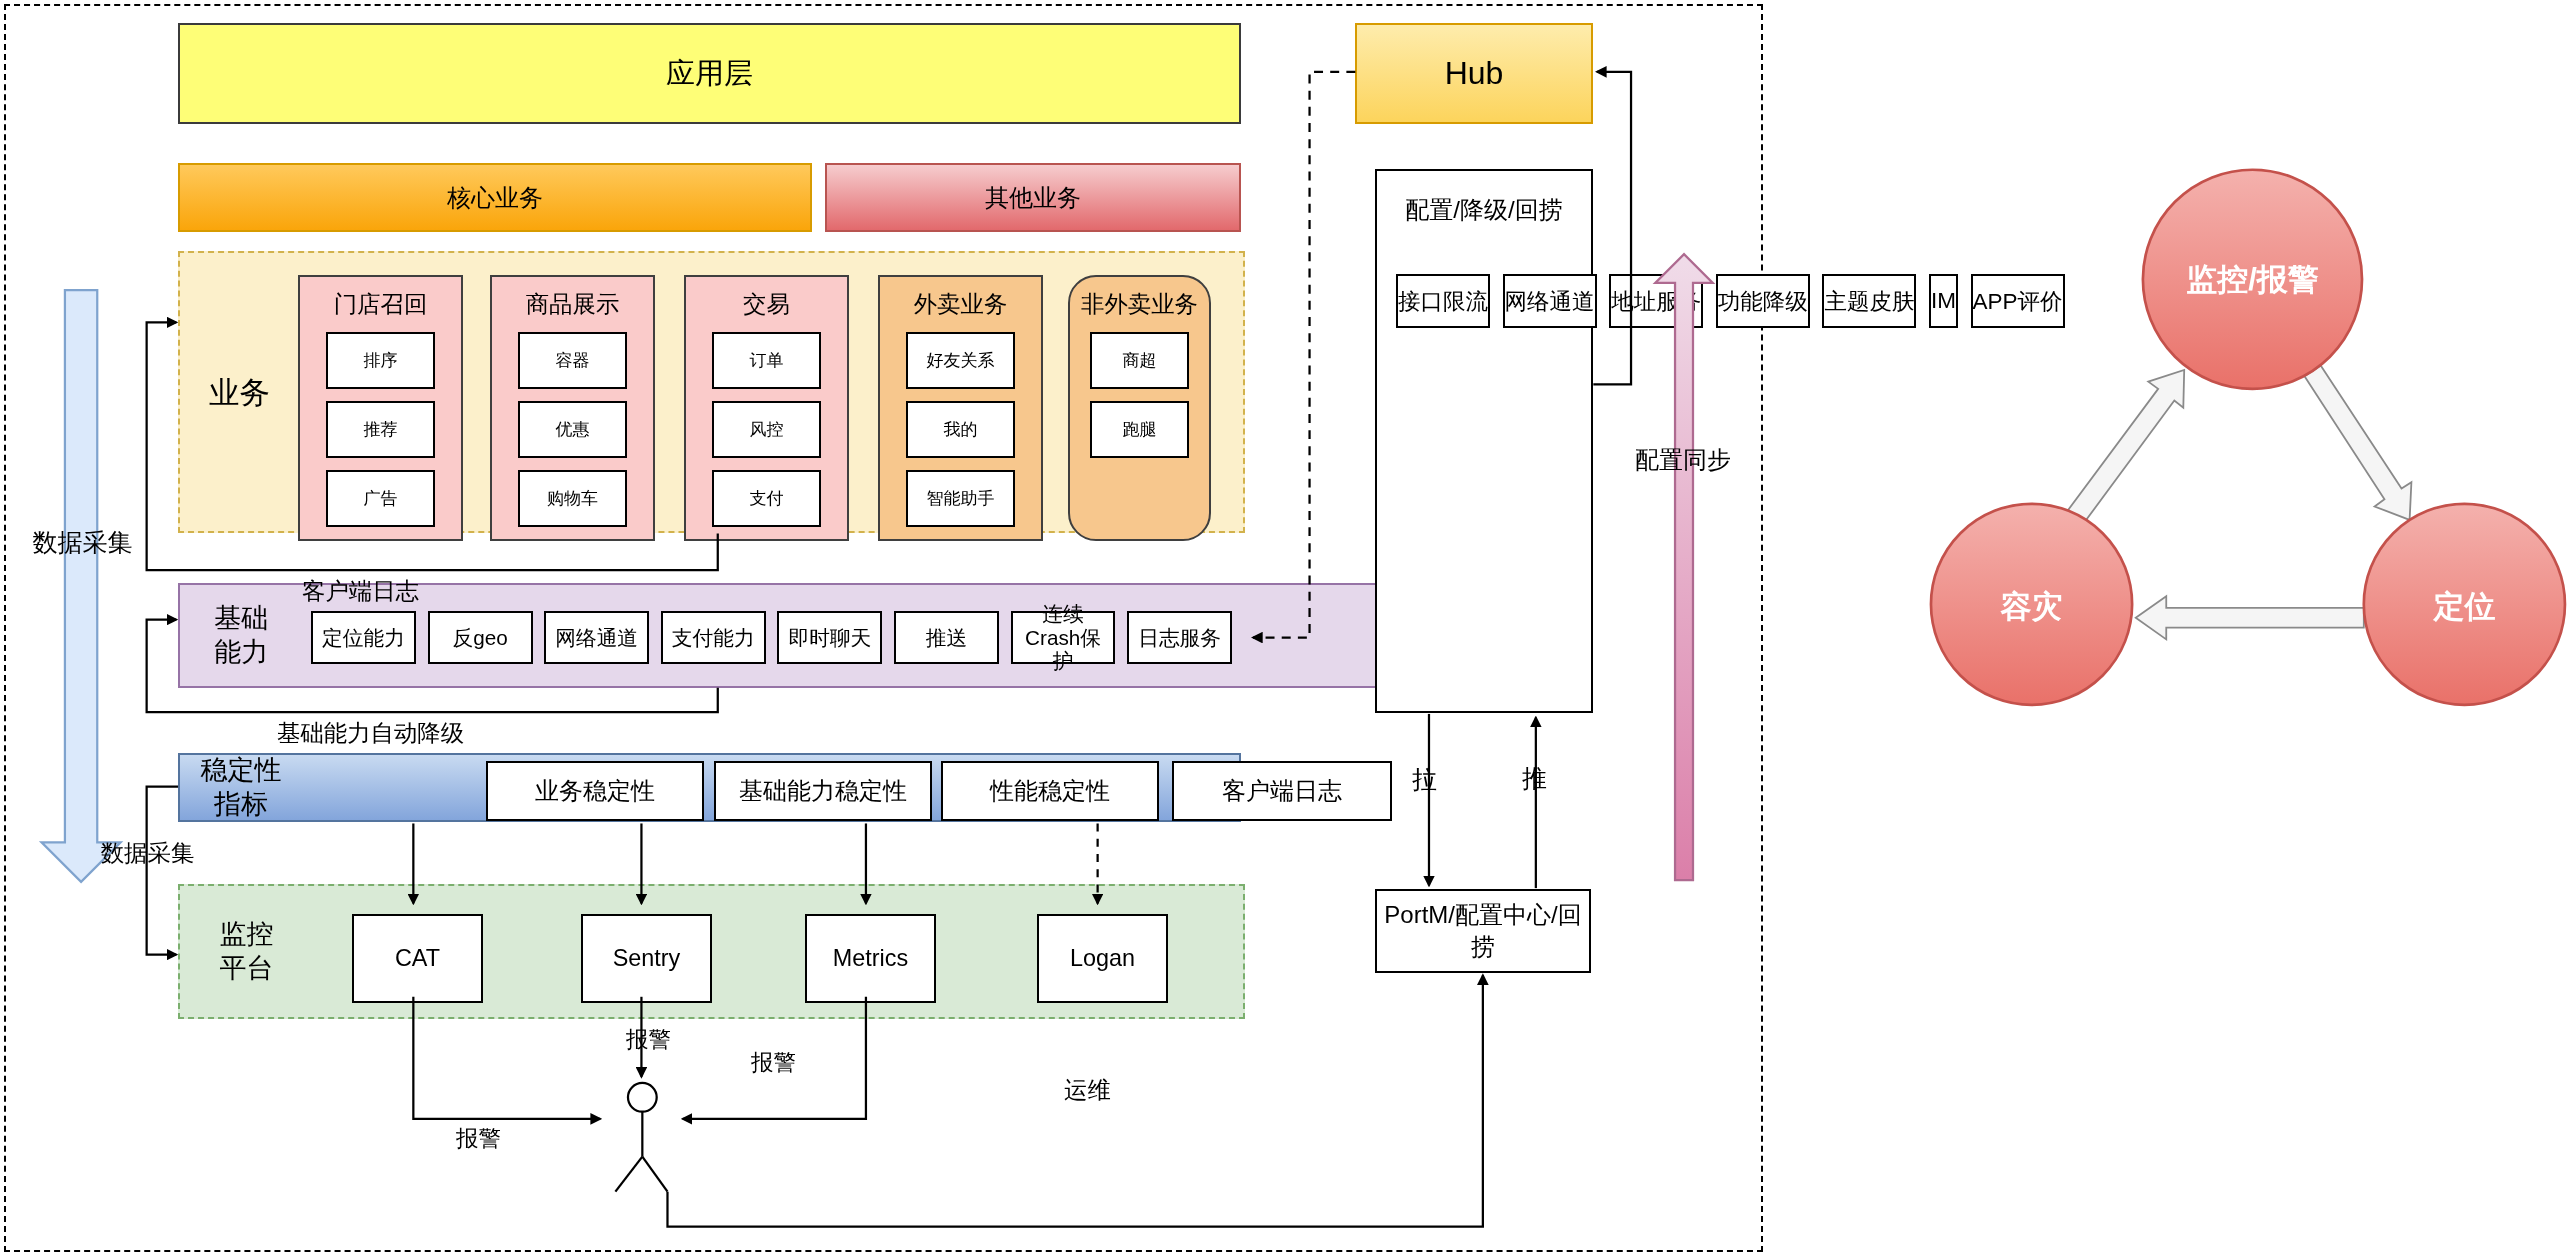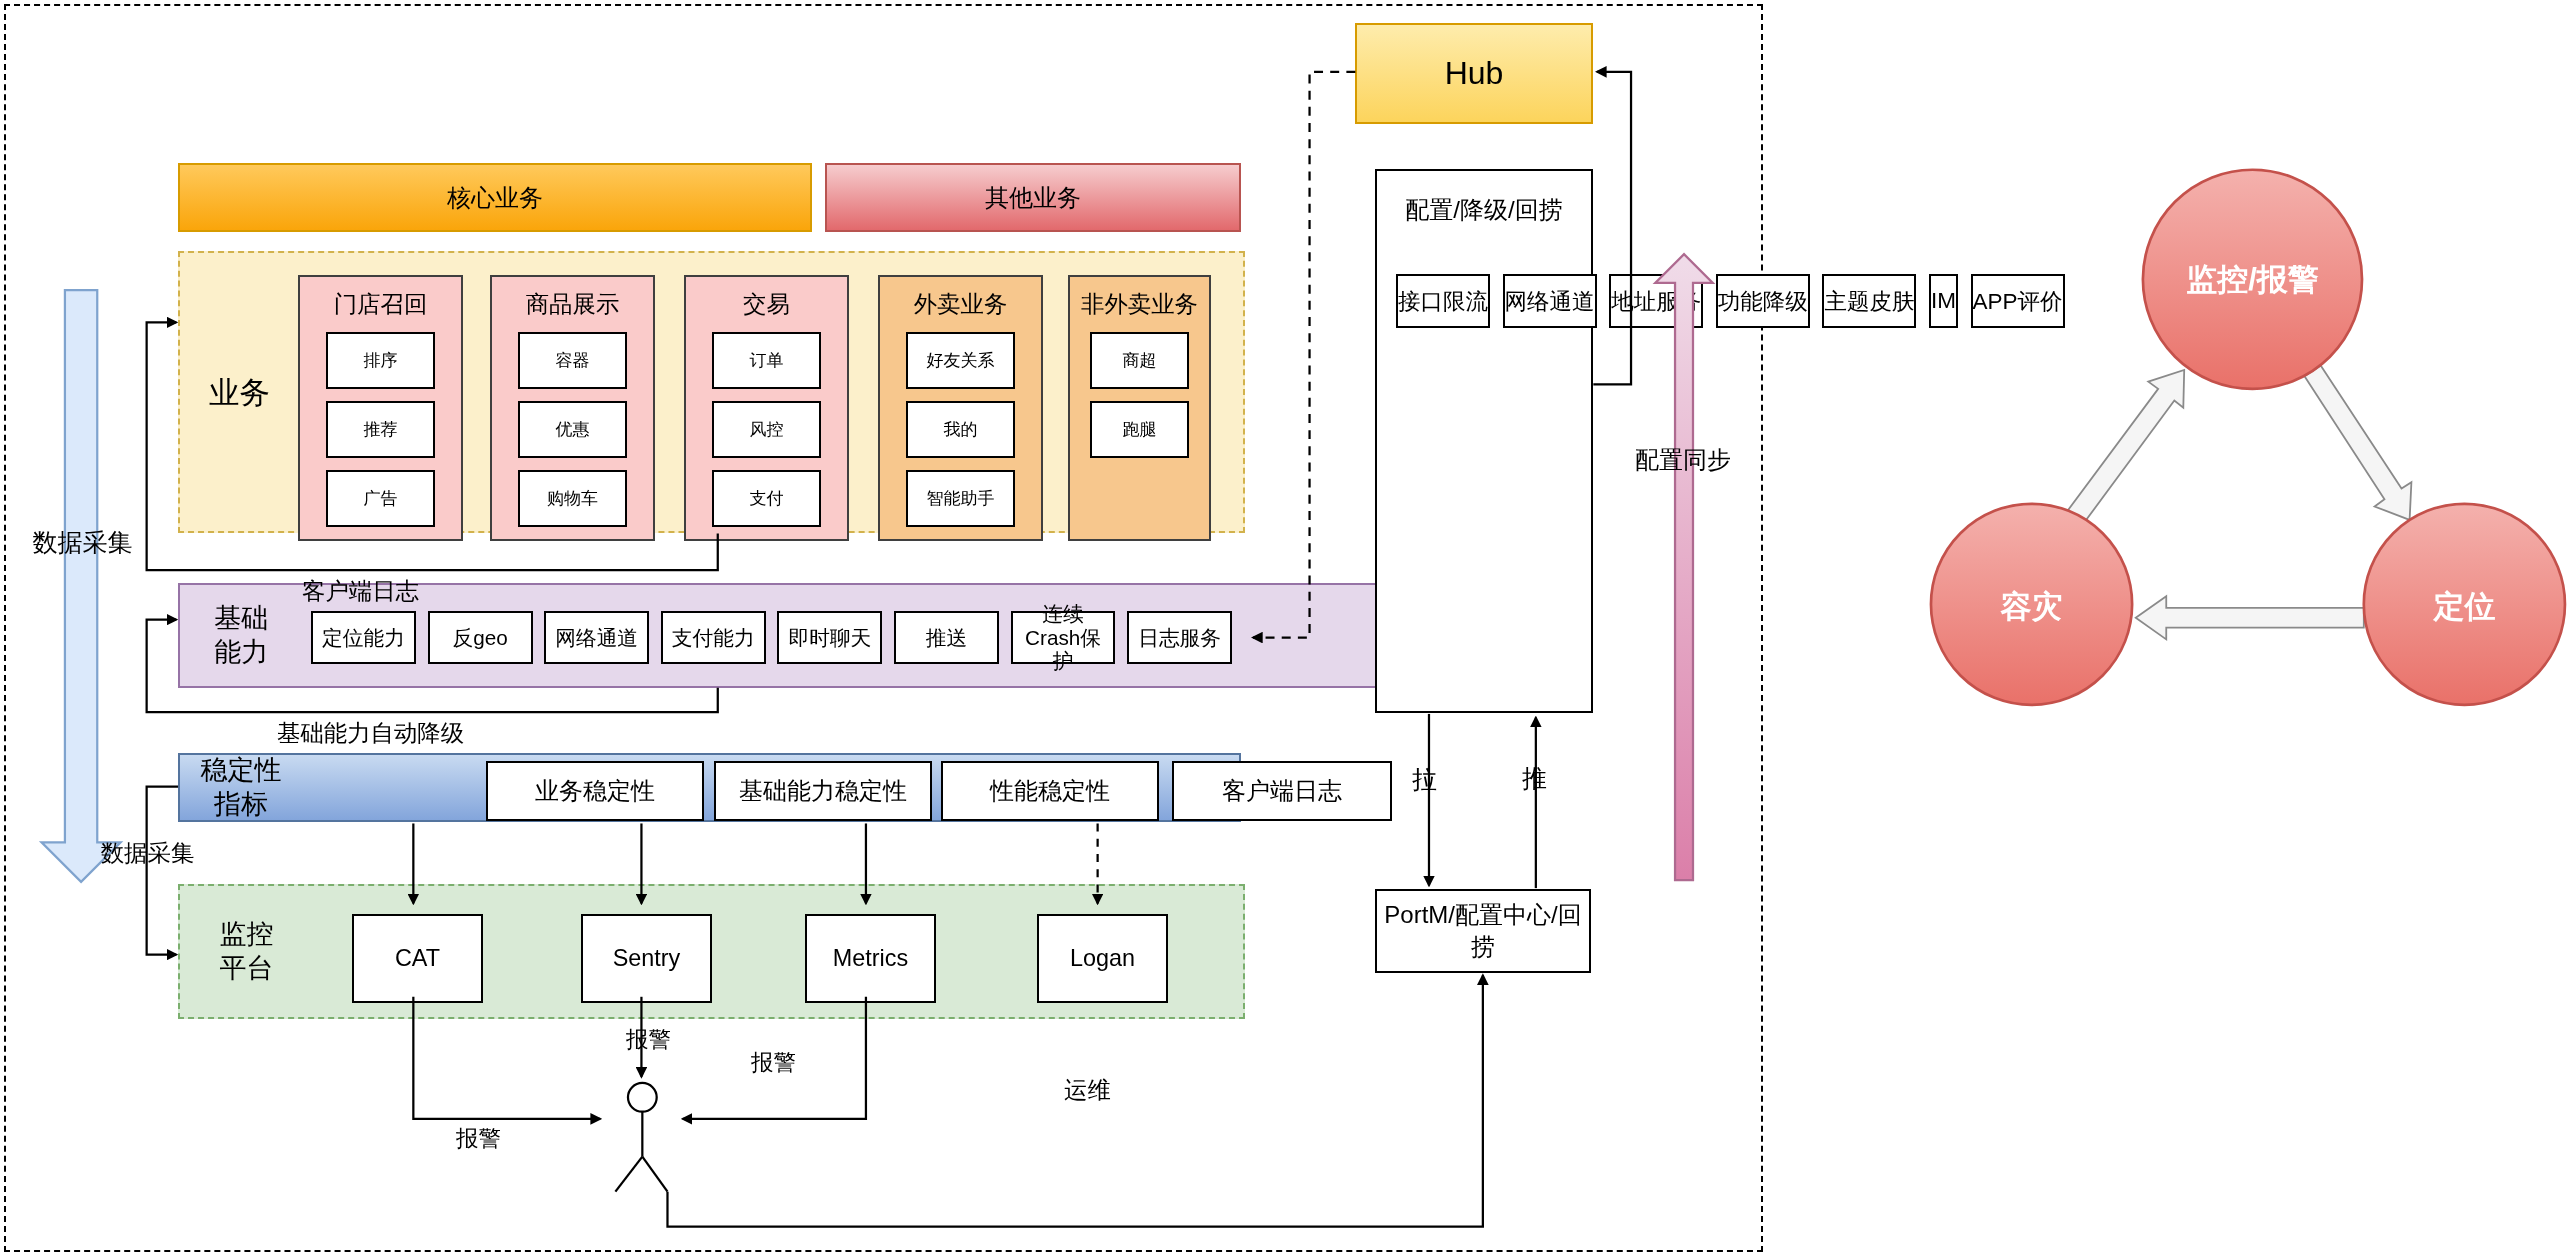--- a/index.html
+++ b/index.html
@@ -31,21 +31,21 @@
   .wrap2{width:2.3em;}
   .wrap3{width:3.3em;}
   .biz-col{position:absolute;top:21.6px;height:250px;width:161px;border:2.2px solid #3f3f3f;
            display:flex;flex-direction:column;align-items:center;padding-top:12.6px;}
   .biz-col.pink{background:#FACBCA;}
   .biz-col.orange{background:#F7C78D;}
   .col-title{font-size:23.4px;height:30.5px;margin-bottom:12.6px;display:flex;align-items:center;}
   .biz-item{width:105px;height:53px;background:#fff;border:2.2px solid #000;
             margin-bottom:12px;display:flex;align-items:center;justify-content:center;
             font-size:17px;flex:none;}
-  .biz-col.narrow{width:139px;}
+  .biz-col.narrow{width:139px;border-radius:28px;}
   .biz-col.narrow .biz-item{width:95px;}
 
   
   .basic-sec{left:178px;top:583px;width:1230px;height:105px;background:#E5D8EB;
              border:2.7px solid #9673A6;z-index:1;}
   .basic-sec .sec-label{font-size:27px;width:108px;left:7.2px;}
   .basic-items{position:absolute;left:131px;top:26px;width:921px;height:53px;
                display:flex;gap:11.7px;}
   .basic-item{flex:1;background:#fff;border:2.2px solid #000;display:flex;
               align-items:center;justify-content:center;font-size:20.7px;
@@ -146,20 +146,23 @@
     <polygon points="2584,407 2674,544 2685,537 2683,579 2644,564 2655,556 2566,419" fill="#F5F5F5" stroke="#8A8A8A" stroke-width="2"></polygon>
     <polygon points="2632,677 2412,677 2412,664 2378,688 2412,712 2412,699 2632,699" fill="#F5F5F5" stroke="#8A8A8A" stroke-width="2"></polygon>
 
     <ellipse cx="2508" cy="311" rx="122" ry="122" fill="url(#gcirc)" stroke="#C4514B" stroke-width="3"></ellipse>
     <ellipse cx="2262" cy="673" rx="112" ry="112" fill="url(#gcirc)" stroke="#C4514B" stroke-width="3"></ellipse>
     <ellipse cx="2744" cy="673" rx="112" ry="112" fill="url(#gcirc)" stroke="#C4514B" stroke-width="3"></ellipse>
   </svg>
 
   <div class="abs frame"></div>
 
+  <div class="abs cc app-layer">
+    <span>应用层</span>
+  </div>
   <div class="abs cc core-biz">
     <span>核心业务</span>
   </div>
   <div class="abs cc other-biz">
     <span>其他业务</span>
   </div>
 
   <div class="abs biz-sec">
     <div class="sec-label">业务</div>
 

